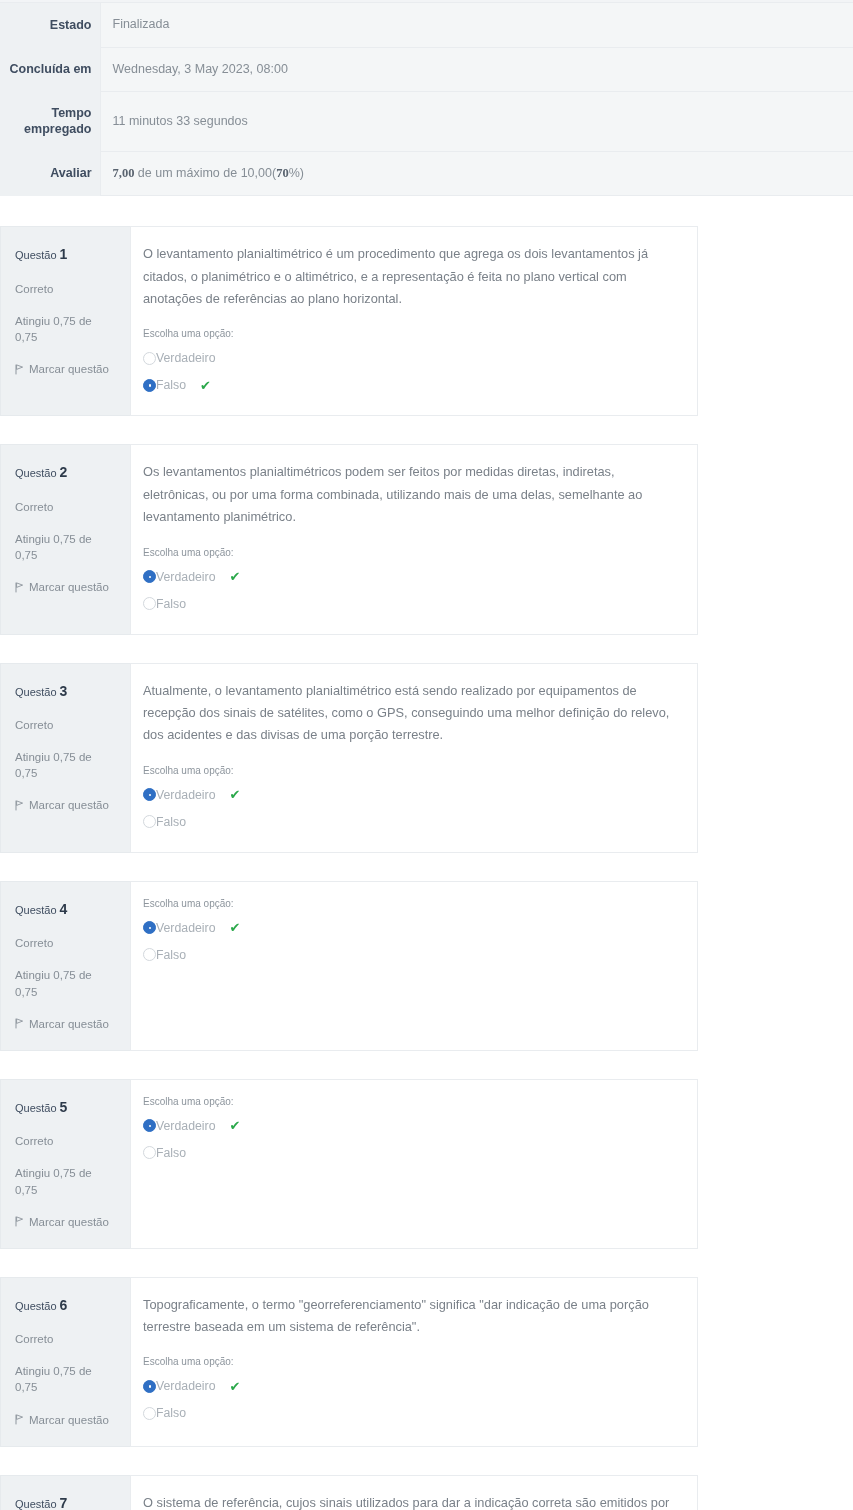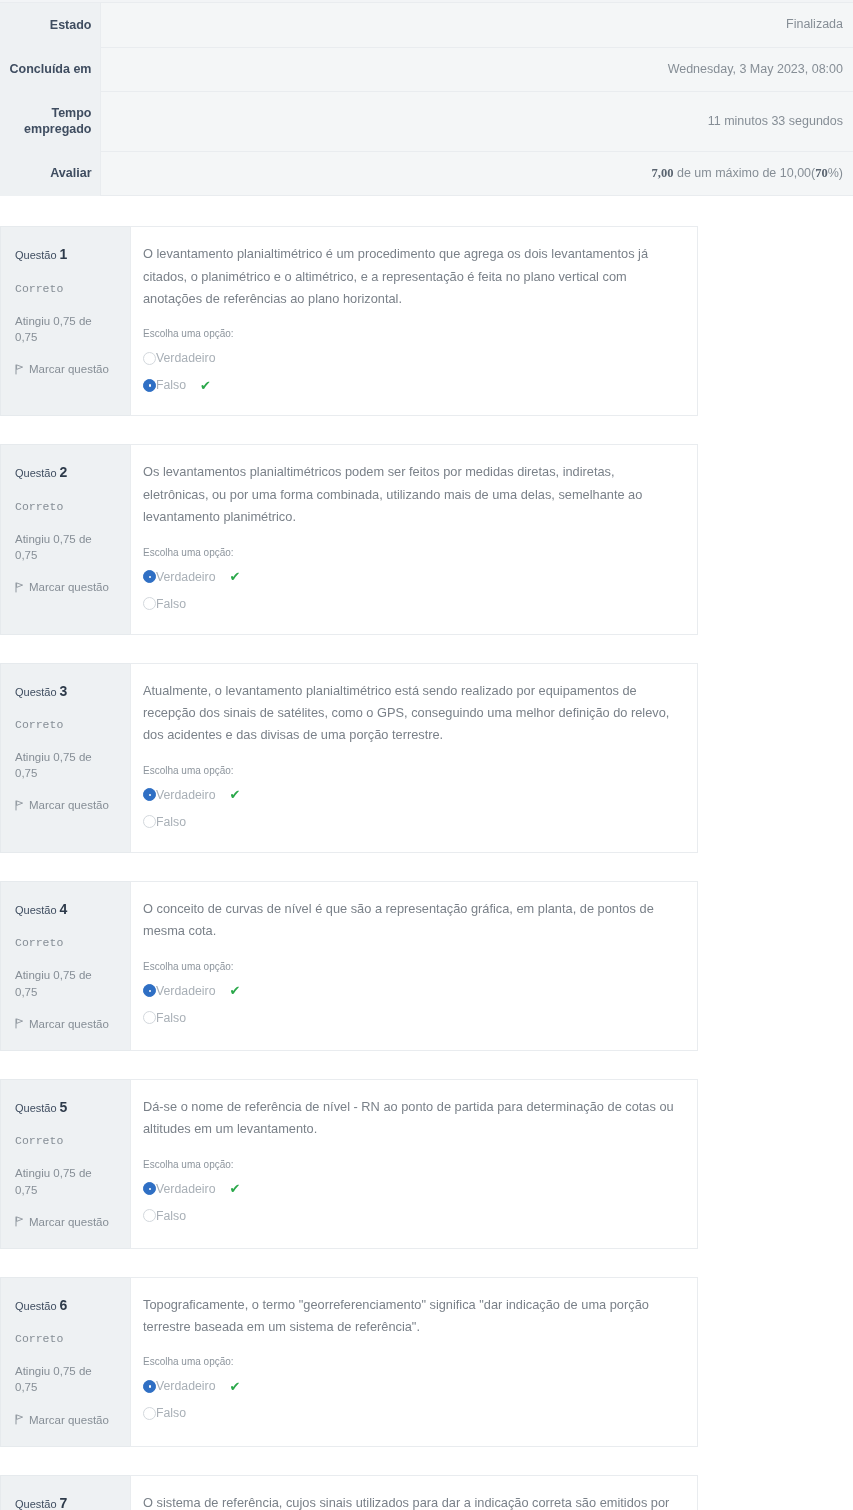--- a/index.html
+++ b/index.html
@@ -42,21 +42,20 @@
   }
   table.summary td {
     background: #f4f6f7;
     vertical-align: middle;
     padding: 13px 10px 13px 12px;
     color: #868e96;
     font-size: 12.5px;
     border-bottom: 1px solid #e9ecef;
     border-left: 1px solid #e9ecef;
     line-height: 1.4;
-    text-align: right;
   }
   table.summary tr:first-child td,
   table.summary tr:first-child th { border-top: 1px solid #e9ecef; }
   table.summary td b { color: #5a6470; font-weight: bold; font-family: Liberation Serif, serif; }
 
   
   .gap-after-summary { height: 30px; background: #ffffff; }
 
   
   .question {
@@ -83,21 +82,21 @@
     font-size: 11px;
     margin-bottom: 16px;
     white-space: nowrap;
   }
   .q-num .n {
     font-weight: bold;
     font-size: 14px;
     color: #2d3a4a;
     margin-left: 3px;
   }
-  .q-state { margin-bottom: 16px; font-family: Liberation Mono, monospace; }
+  .q-state { margin-bottom: 16px; }
   .q-grade { margin-bottom: 16px; }
   .q-flag {
     display: flex;
     align-items: center;
     gap: 5px;
     cursor: pointer;
   }
   .flag-icon {
     display: inline-block;
     width: 9px;
@@ -300,21 +299,20 @@
           <span class="flag-icon">
             <svg width="9" height="11" viewBox="0 0 9 11" xmlns="http://www.w3.org/2000/svg">
               <path d="M1 0.6 L1 10.4" stroke="#8d959d" stroke-width="1" fill="none"></path>
               <path d="M1.6 0.9 L7.6 3.1 L1.6 5.4 Z" fill="none" stroke="#8d959d" stroke-width="0.9"></path>
             </svg>
           </span>
           <span>Marcar questão</span>
         </div>
       </div>
       <div class="q-body">
-        <p class="q-text">O conceito de curvas de nível é que são a representação gráfica, em planta, de pontos de mesma cota.</p>
         <p class="q-prompt">Escolha uma opção:</p>
         <ul class="answers">
           <li class="answer">
             <span class="radio checked"></span>
             <span class="answer-label">Verdadeiro</span>
             <span class="tick">✔</span>
           </li>
           <li class="answer">
             <span class="radio"></span>
             <span class="answer-label">Falso</span>
@@ -332,21 +330,20 @@
           <span class="flag-icon">
             <svg width="9" height="11" viewBox="0 0 9 11" xmlns="http://www.w3.org/2000/svg">
               <path d="M1 0.6 L1 10.4" stroke="#8d959d" stroke-width="1" fill="none"></path>
               <path d="M1.6 0.9 L7.6 3.1 L1.6 5.4 Z" fill="none" stroke="#8d959d" stroke-width="0.9"></path>
             </svg>
           </span>
           <span>Marcar questão</span>
         </div>
       </div>
       <div class="q-body">
-        <p class="q-text">Dá-se o nome de referência de nível  - RN ao ponto de partida para determinação de cotas ou altitudes em um levantamento.</p>
         <p class="q-prompt">Escolha uma opção:</p>
         <ul class="answers">
           <li class="answer">
             <span class="radio checked"></span>
             <span class="answer-label">Verdadeiro</span>
             <span class="tick">✔</span>
           </li>
           <li class="answer">
             <span class="radio"></span>
             <span class="answer-label">Falso</span>

